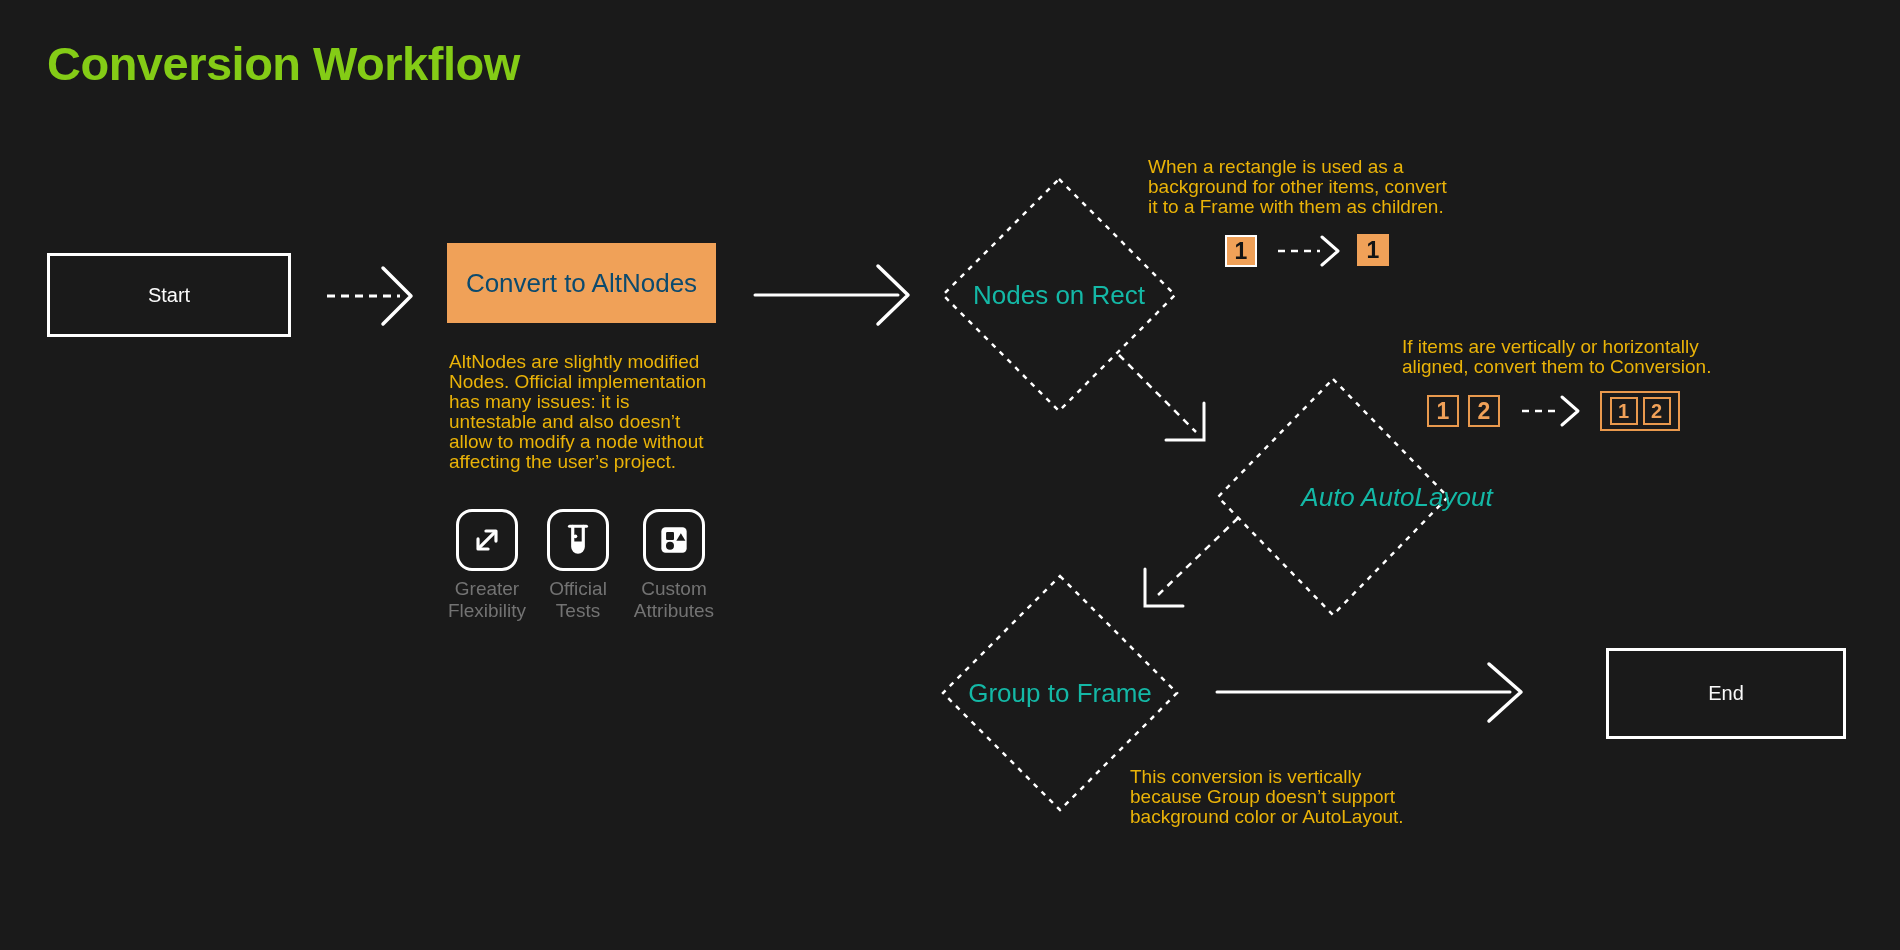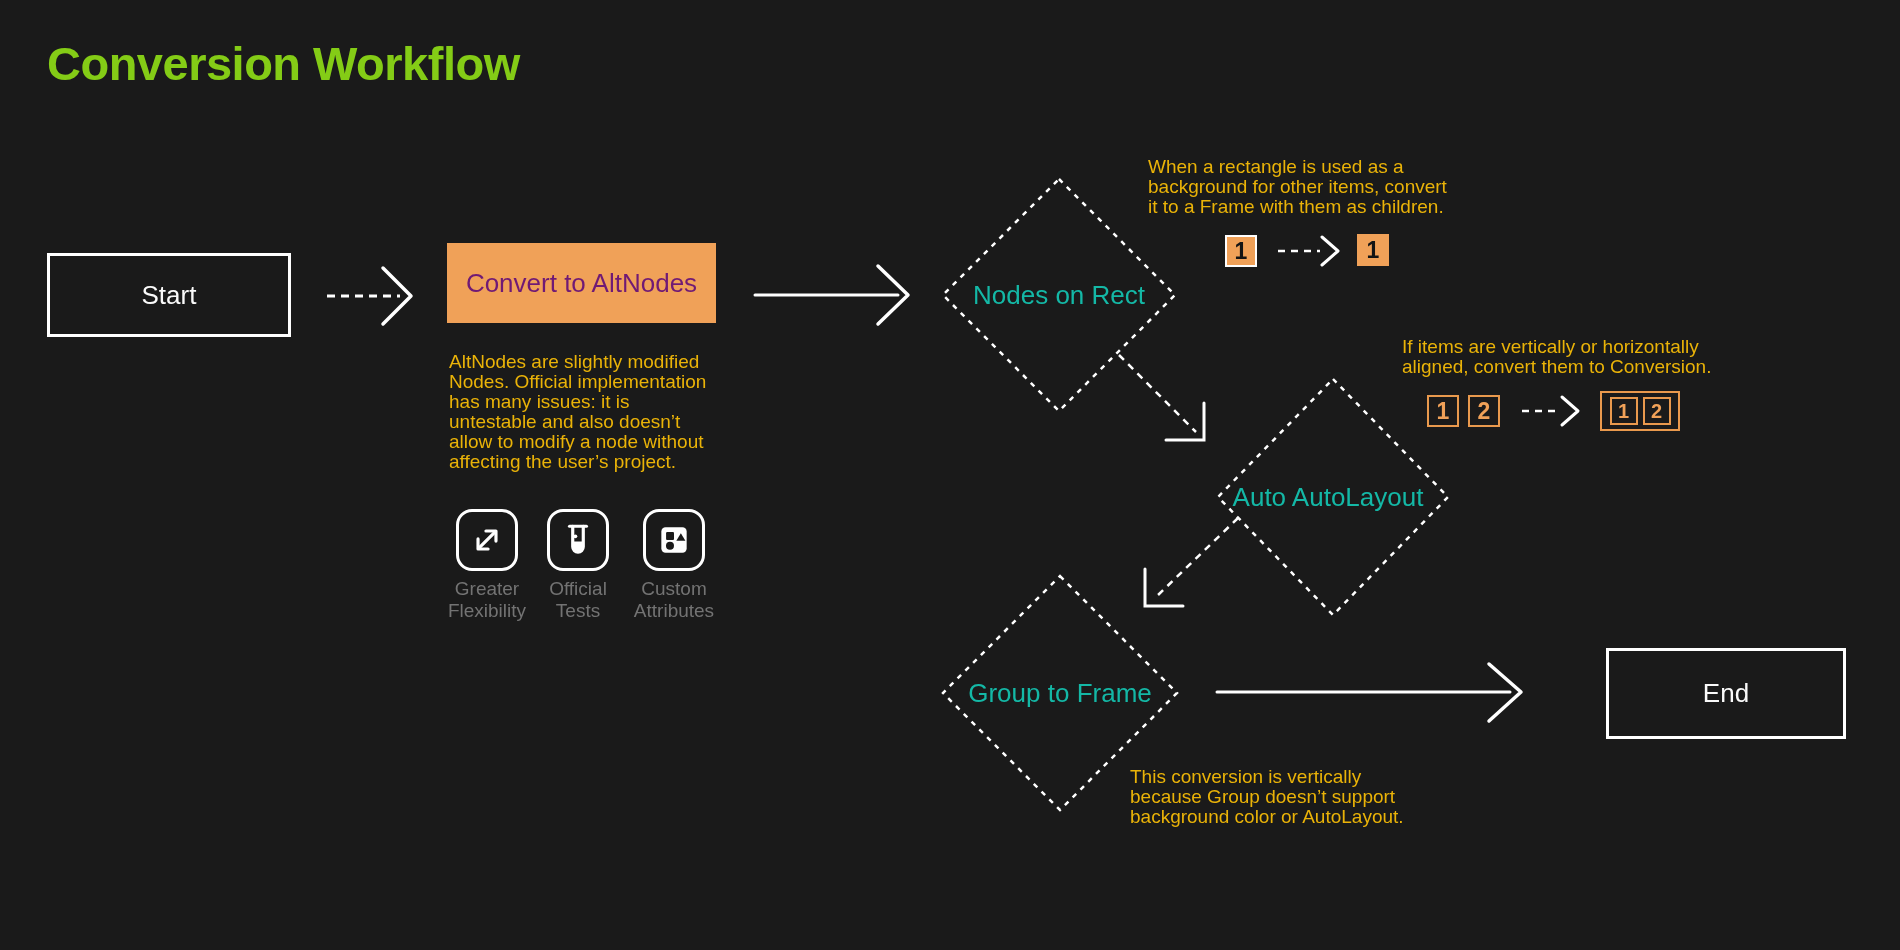--- a/index.html
+++ b/index.html
@@ -15,34 +15,34 @@
   .dash-thin{stroke:#FFFFFF;stroke-width:2.5;stroke-dasharray:7 6;fill:none;}
   .chevron{fill:none;stroke:#FFFFFF;stroke-width:3.5;stroke-linecap:round;stroke-linejoin:round;}
   .chevron-sm{fill:none;stroke:#FFFFFF;stroke-width:3;stroke-linecap:round;stroke-linejoin:round;}
   .lhead{fill:none;stroke:#FFFFFF;stroke-width:3;stroke-linecap:round;stroke-linejoin:miter;}
 
   .page-title{left:47px;top:36px;font-size:47px;line-height:56px;font-weight:700;letter-spacing:-0.5px;color:#84cc16;}
 
   .rect-node{
     border:3px solid #FFFFFF;box-sizing:border-box;
     display:flex;align-items:center;justify-content:center;
-    font-size:26px;color:#FAFAFA;background:transparent;
+    font-size:20px;color:#FAFAFA;background:transparent;
   }
   .node-start{left:47px;top:253px;width:244px;height:84px;}
   .node-end{left:1558px;top:648px;width:240px;height:91px;margin-left:48px;}
 
   .orange-node{
     left:447px;top:243px;width:269px;height:80px;background:#F0A158;
     display:flex;align-items:center;justify-content:center;
-    font-size:26px;font-weight:500;color:#701a75;
+    font-size:26px;font-weight:500;color:#0c4a6e;
   }
 
   .diamond-hit{display:flex;align-items:center;justify-content:center;font-size:26px;color:#14b8a6;text-align:center;}
   .d1{left:943px;top:179px;width:232px;height:232px;}
-  .d2{left:1213px;top:379px;width:230px;height:236px;}
+  .d2{left:1282px;top:379px;width:230px;height:236px;font-style:italic;}
   .d3{left:943px;top:576px;width:234px;height:234px;}
 
   .body-text{font-size:19px;line-height:20px;white-space:pre-line;color:#eab308;}
   .description{left:449px;top:352px;width:310px;}
   .ann-1{left:1148px;top:157px;width:340px;}
   .ann-2{left:1402px;top:337px;width:340px;}
   .ann-3{left:1130px;top:767px;width:330px;}
 
   .feature{top:509px;width:140px;display:flex;flex-direction:column;align-items:center;gap:7px;}
   .f1{left:417px;} .f2{left:508px;} .f3{left:604px;}

